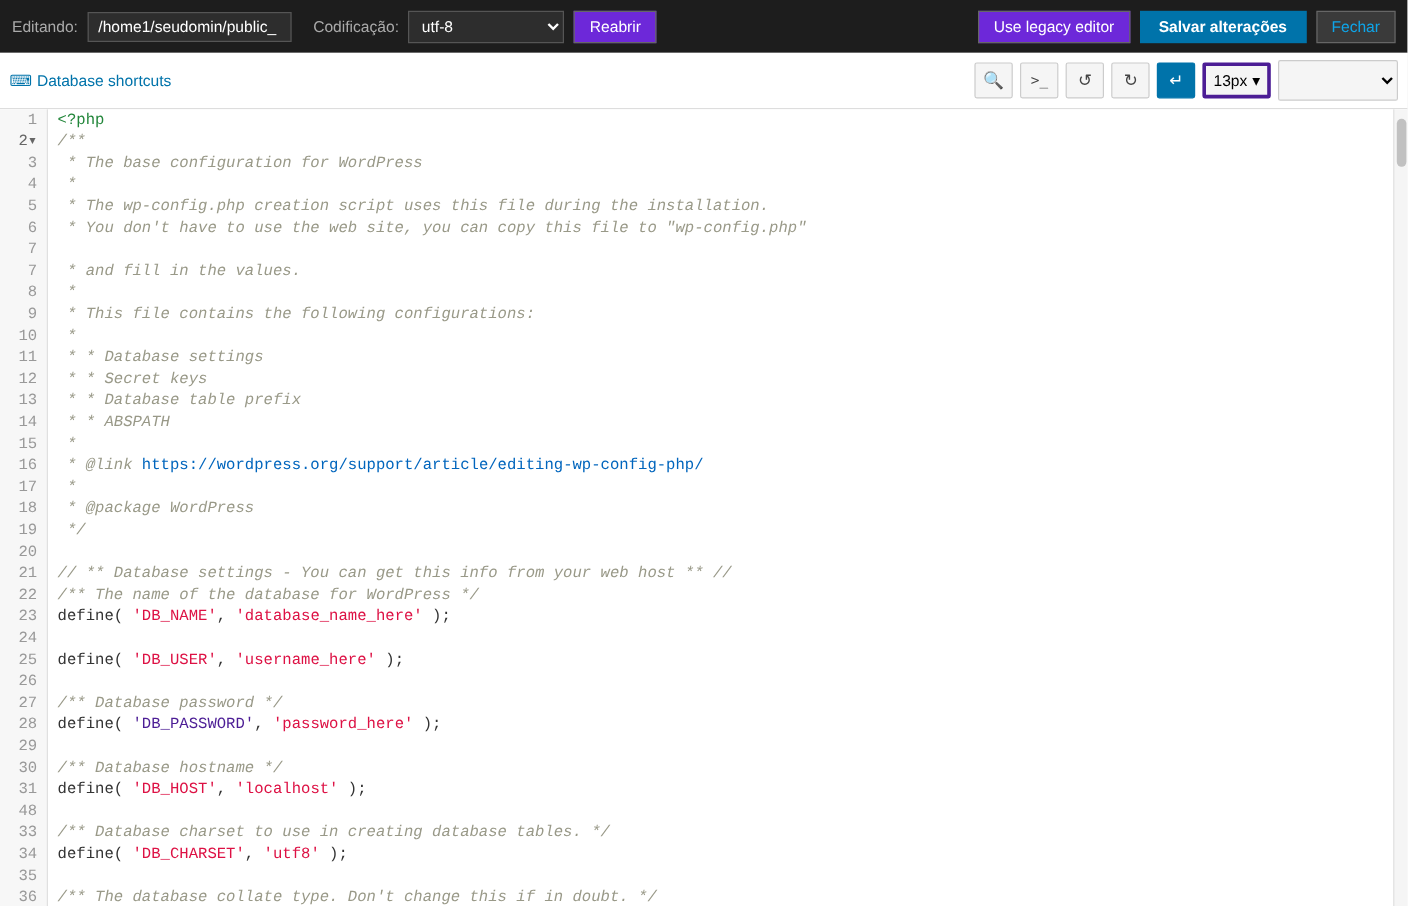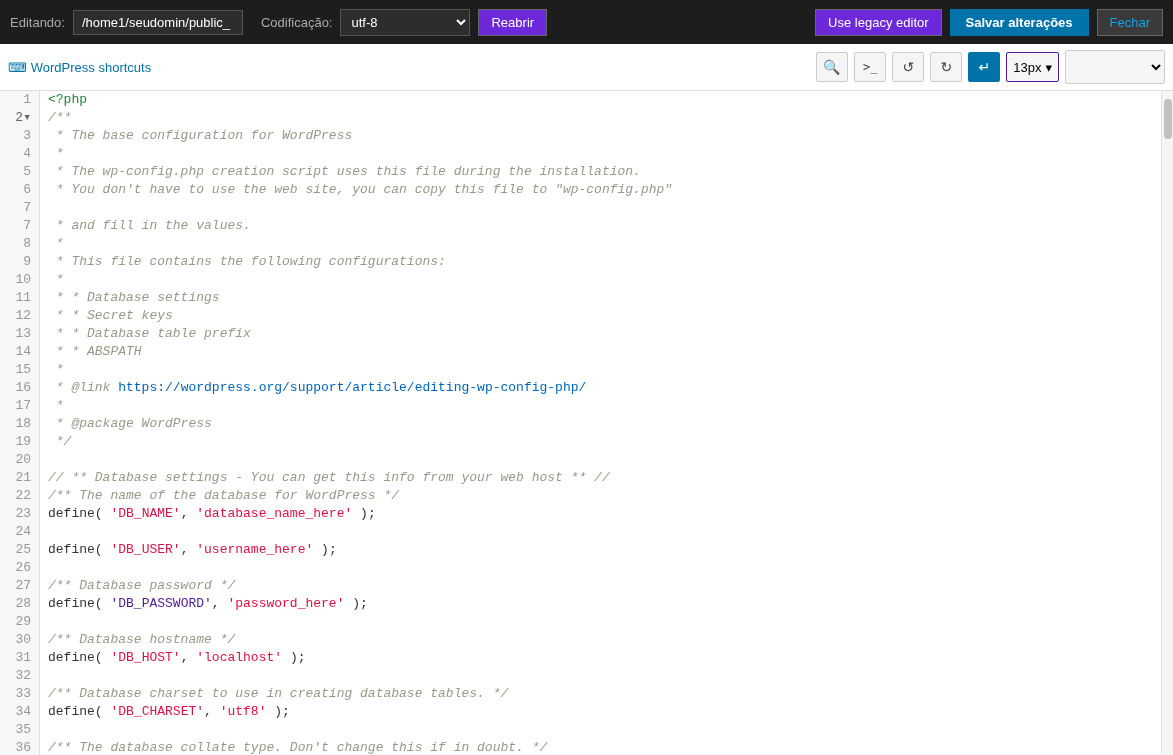--- a/index.html
+++ b/index.html
@@ -107,21 +107,21 @@
       color: #444;
       border-radius: 2px;
     }
     .toolbar-icon-btn.active {
       background: #0073aa;
       color: #fff;
       border-color: #0073aa;
     }
     .toolbar-font-size {
       background: #f5f5f5;
-      border: 1px solid #4c1d95;
+      border: 3px solid #4c1d95;
       padding: 4px 6px;
       font-size: 13px;
       cursor: pointer;
       border-radius: 2px;
       display: flex;
       align-items: center;
       gap: 4px;
       height: 30px;
     }
     .toolbar-lang-select {
@@ -212,21 +212,21 @@
   <button class="top-bar-btn">Reabrir</button>
   <div class="top-bar-spacer"></div>
   <button class="top-bar-btn">Use legacy editor</button>
   <button class="btn-save">Salvar alterações</button>
   <button class="btn-close">Fechar</button>
 </div>
 
 <div class="toolbar">
   <a class="toolbar-link">
     <span>⌨</span>
-    <span>WordPress shortcuts</span>
+    <span>Database shortcuts</span>
   </a>
   <div class="toolbar-spacer"></div>
   <div class="toolbar-icon-btn" title="Search">
     <span>🔍</span>
   </div>
   <div class="toolbar-icon-btn" title="Terminal">
     <span style="font-family: monospace; font-size: 12px;">&gt;_</span>
   </div>
   <div class="toolbar-icon-btn" title="Undo">
     <span>↺</span>
@@ -276,21 +276,21 @@
       <span class="line-number">22</span>
       <span class="line-number">23</span>
       <span class="line-number">24</span>
       <span class="line-number">25</span>
       <span class="line-number">26</span>
       <span class="line-number">27</span>
       <span class="line-number">28</span>
       <span class="line-number">29</span>
       <span class="line-number">30</span>
       <span class="line-number">31</span>
-      <span class="line-number">32</span>
+      <span class="line-number">48</span>
       <span class="line-number">33</span>
       <span class="line-number">34</span>
       <span class="line-number">35</span>
       <span class="line-number">36</span>
       <span class="line-number">37</span>
     </div>
   <div class="code-area" id="code-area">
       <span class="code-line"><span style="color:#22863a;">&lt;?php</span></span>
       <span class="code-line"><span style="color:#999988;font-style:italic;">/**</span></span>
       <span class="code-line"><span style="color:#999988;font-style:italic;"> * The base configuration for WordPress</span></span>

